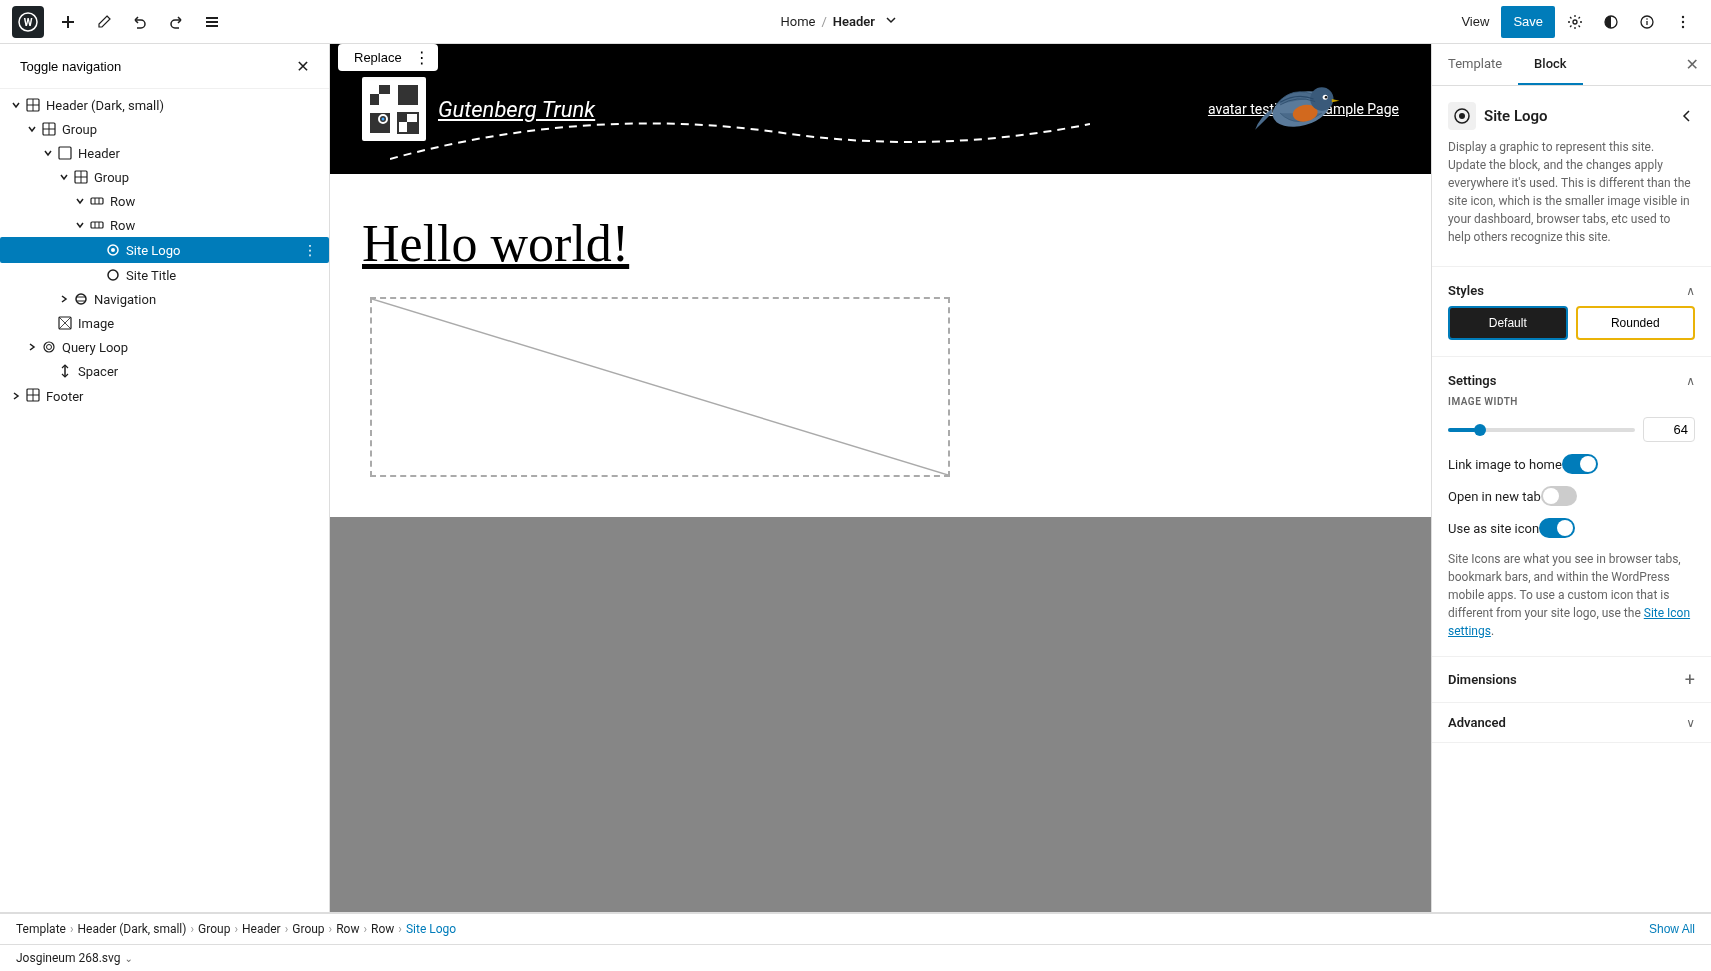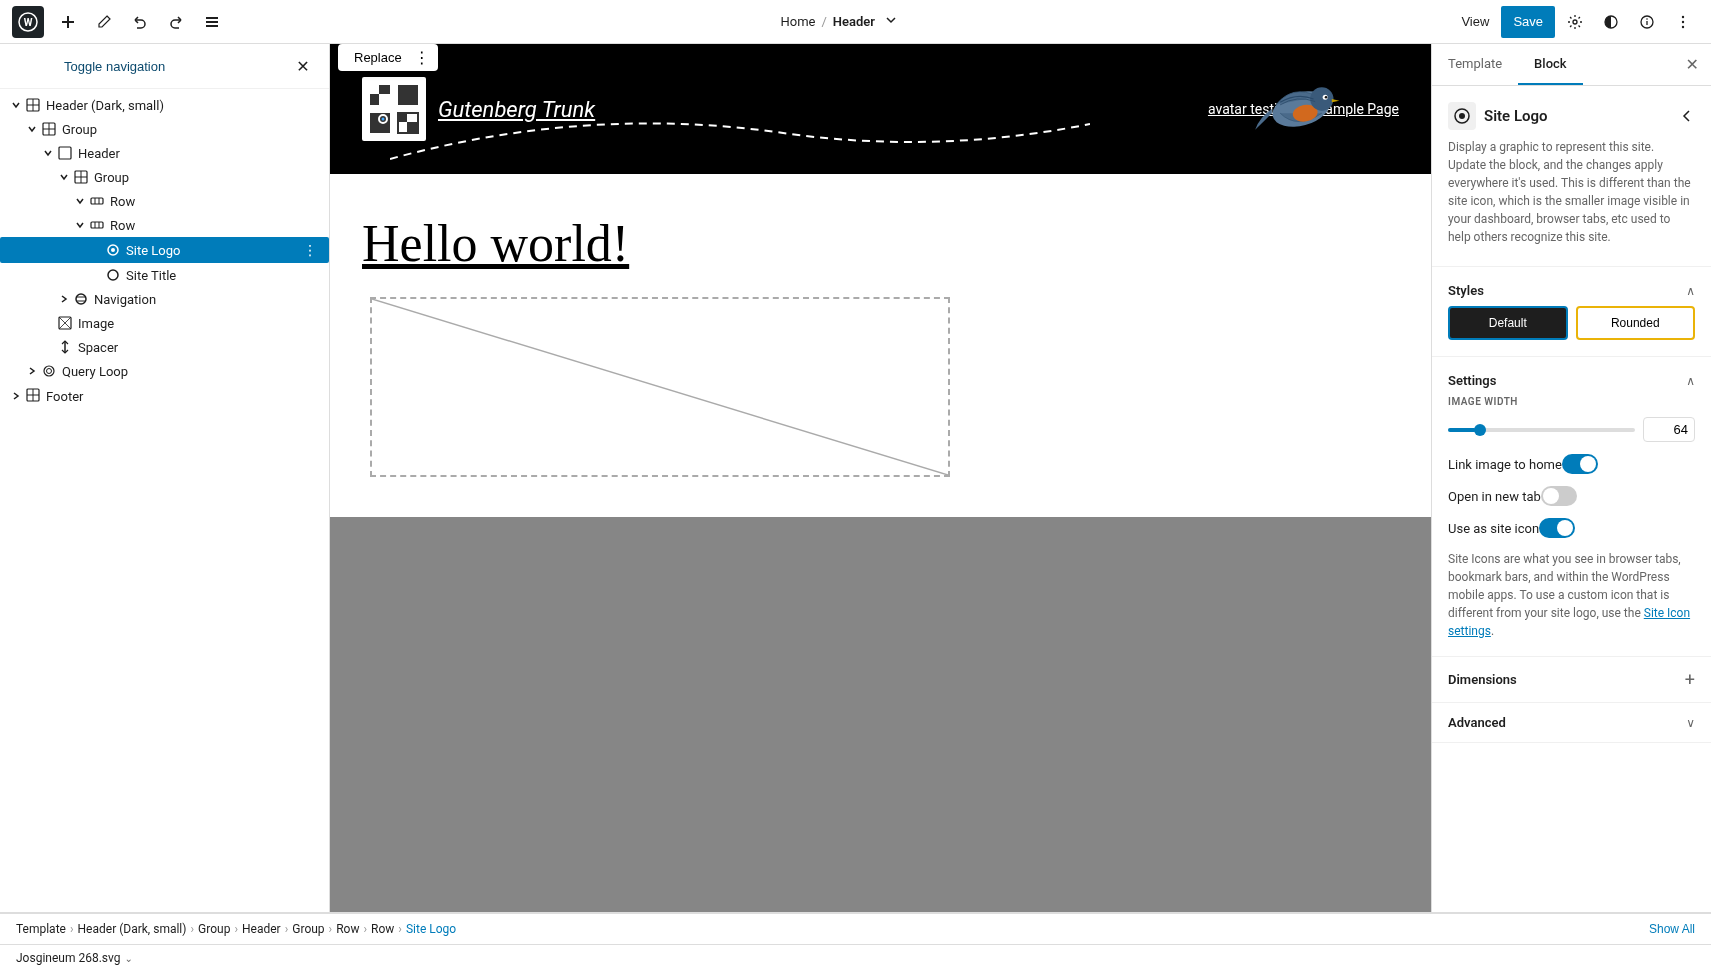--- a/index.html
+++ b/index.html
@@ -68,21 +68,21 @@
       flex-shrink: 0;
     }
     .sidebar-header {
       display: flex;
       align-items: center;
       justify-content: space-between;
       padding: 8px 12px;
       border-bottom: 1px solid #f0f0f0;
     }
     .toggle-nav-btn {
-      background: none; border: none; cursor: pointer; font-size: 13px; color: #0c4a6e; padding: 4px 8px; border-radius: 4px; margin-left: 44px;
+      background: none; border: none; cursor: pointer; font-size: 13px; color: #000000; padding: 4px 8px; border-radius: 4px;
     }
     .sidebar-close-btn {
       background: none; border: none; cursor: pointer; font-size: 16px; color: #1e1e1e; width: 28px; height: 28px; display: flex; align-items: center; justify-content: center; border-radius: 4px;
     }
 
     
     .tree { overflow-y: auto; flex: 1; padding: 4px 0; }
     .tree-item {
       display: flex; align-items: center;
       padding: 3px 8px;
@@ -560,43 +560,43 @@
         <div class="tree-item" style="padding-left: 40px;">
           <button class="expand-btn"></button>
           <span class="item-icon">
             <svg width="14" height="14" viewBox="0 0 14 14">
               <rect x="1" y="1" width="12" height="12" rx="1" stroke="currentColor" stroke-width="1.2" fill="none"></rect>
               <path d="M1 1l12 12M13 1L1 13" stroke="currentColor" stroke-width="0.8"></path>
             </svg>
           </span>
           <span class="item-label">Image</span>
         </div>
-        <div class="tree-item" style="padding-left: 40px;">
-          <button class="expand-btn"></button>
-          <span class="item-icon">
-            <svg width="14" height="14" viewBox="0 0 14 14">
-              <line x1="7" y1="1" x2="7" y2="13" stroke="currentColor" stroke-width="1.5"></line>
-              <path d="M4 4l3-3 3 3M4 10l3 3 3-3" stroke="currentColor" stroke-width="1.2" fill="none"></path>
-            </svg>
-          </span>
-          <span class="item-label">Spacer</span>
-        </div>
         <div class="tree-item" style="padding-left: 24px;">
           <button class="expand-btn">
             <svg width="10" height="10" viewBox="0 0 10 10">
               <path d="M3 2l4 3-4 3" stroke="currentColor" stroke-width="1.5" fill="none"></path>
             </svg>
           </button>
           <span class="item-icon">
             <svg width="14" height="14" viewBox="0 0 14 14">
               <circle cx="7" cy="7" r="5" stroke="currentColor" stroke-width="1.2" fill="none"></circle>
               <circle cx="7" cy="7" r="2.5" stroke="currentColor" stroke-width="1" fill="none"></circle>
             </svg>
           </span>
           <span class="item-label">Query Loop</span>
+        </div>
+        <div class="tree-item" style="padding-left: 40px;">
+          <button class="expand-btn"></button>
+          <span class="item-icon">
+            <svg width="14" height="14" viewBox="0 0 14 14">
+              <line x1="7" y1="1" x2="7" y2="13" stroke="currentColor" stroke-width="1.5"></line>
+              <path d="M4 4l3-3 3 3M4 10l3 3 3-3" stroke="currentColor" stroke-width="1.2" fill="none"></path>
+            </svg>
+          </span>
+          <span class="item-label">Spacer</span>
         </div>
         <div class="tree-item" style="padding-left: 8px; align-items: flex-end;">
           <button class="expand-btn">
             <svg width="10" height="10" viewBox="0 0 10 10">
               <path d="M3 2l4 3-4 3" stroke="currentColor" stroke-width="1.5" fill="none"></path>
             </svg>
           </button>
           <span class="item-icon">
             <svg width="14" height="14" viewBox="0 0 14 14">
               <rect x="1" y="1" width="12" height="12" rx="1" stroke="currentColor" stroke-width="1.2" fill="none"></rect>

